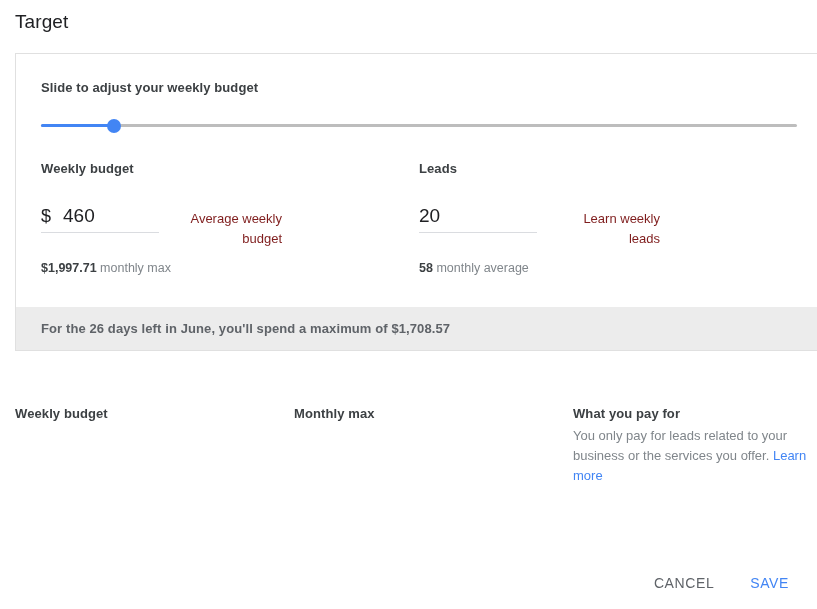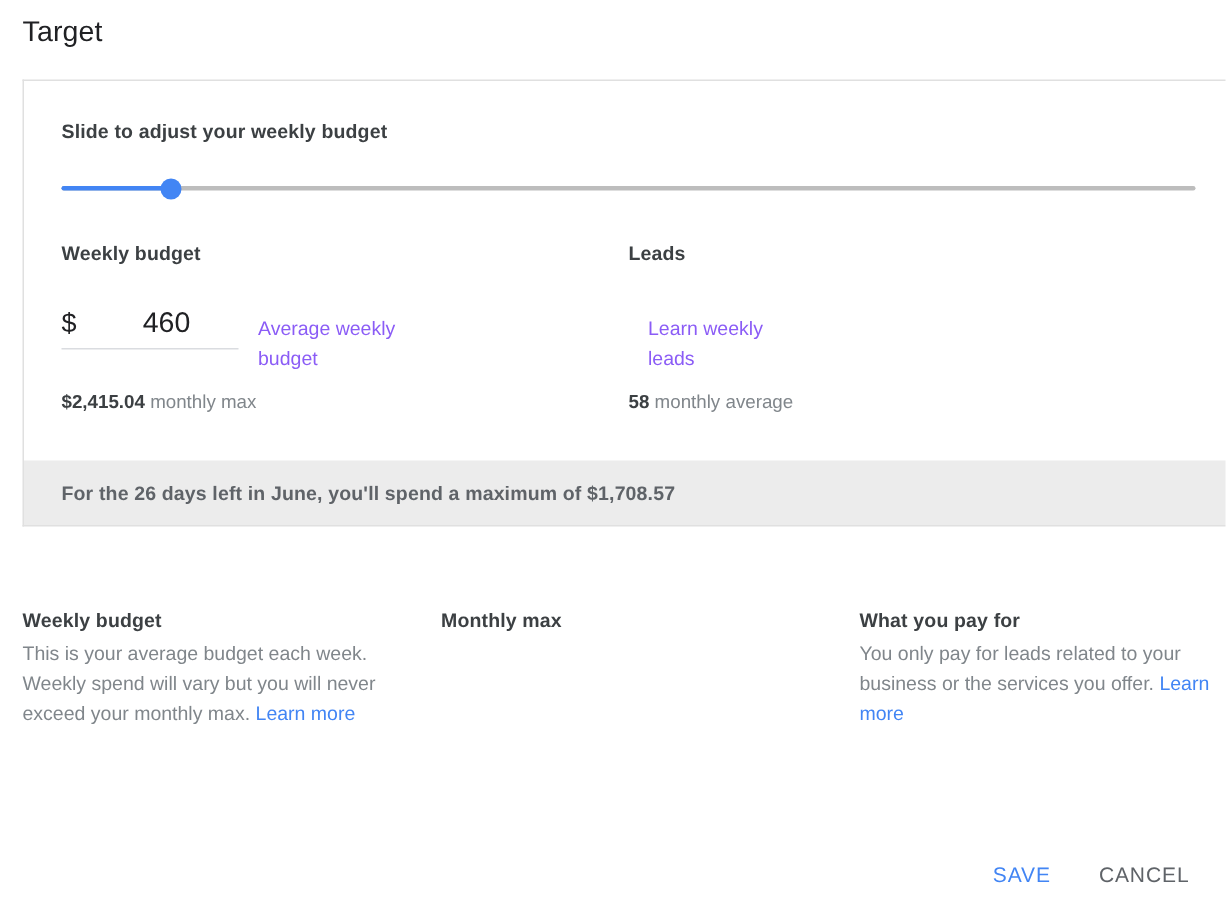--- a/index.html
+++ b/index.html
@@ -124,29 +124,29 @@
   .input-value {
     font-size: 19px;
     color: #202124;
     font-weight: 400;
     border: none;
     outline: none;
     background: transparent;
     width: 100%;
     padding: 0;
     font-family: "Liberation Sans", sans-serif;
-    text-align: center;
   }
   .field-hint {
     font-size: 13px;
-    color: #8b5cf6;
+    color: #7f1d1d;
     line-height: 20px;
     margin-left: 13px;
     width: 110px;
     padding-top: 4px;
+    text-align: right;
   }
   .field-sub {
     font-size: 12.5px;
     color: #80868b;
     margin-top: 12px;
   }
   .field-sub b {
     color: #3c4043;
     font-weight: bold;
   }
@@ -235,56 +235,58 @@
       <div class="field-col">
         <div class="field-title">Weekly budget</div>
         <div class="field-line">
           <div class="input-box">
             <span class="currency">$</span>
             <input class="input-value" type="text" value="460" style="">
           </div>
           <div class="field-hint">Average weekly budget</div>
         </div>
         <div class="field-sub">
-          <b>$2,415.04</b>
+          <b>$1,997.71</b>
           <span>monthly max</span>
         </div>
       </div>
 
       <div class="field-col">
         <div class="field-title">Leads</div>
         <div class="field-line">
+          <div class="input-box">
+            <input class="input-value" type="text" value="20" style="">
+          </div>
           <div class="field-hint">Learn weekly leads</div>
         </div>
         <div class="field-sub">
           <b>58</b>
           <span>monthly average</span>
         </div>
       </div>
 
     </div>
   </div>
 
   <div class="banner">For the 26 days left in June, you'll spend a maximum of $1,708.57</div>
 </div>
 
 <div class="help-row">
 
   <div class="help-col">
     <div class="help-title">Weekly budget</div>
-    <div class="help-text"><span>This is your average budget each week. Weekly spend will vary but you will never exceed your monthly max. </span><a class="help-link">Learn more</a></div>
   </div>
 
   <div class="help-col">
     <div class="help-title">Monthly max</div>
   </div>
 
   <div class="help-col">
     <div class="help-title">What you pay for</div>
     <div class="help-text"><span>You only pay for leads related to your business or the services you offer. </span><a class="help-link">Learn more</a></div>
   </div>
 
 </div>
 
 <div class="actions">
+  <button class="btn btn-cancel">CANCEL</button>
   <button class="btn btn-save">SAVE</button>
-  <button class="btn btn-cancel">CANCEL</button>
 </div>
 
 </body></html>

